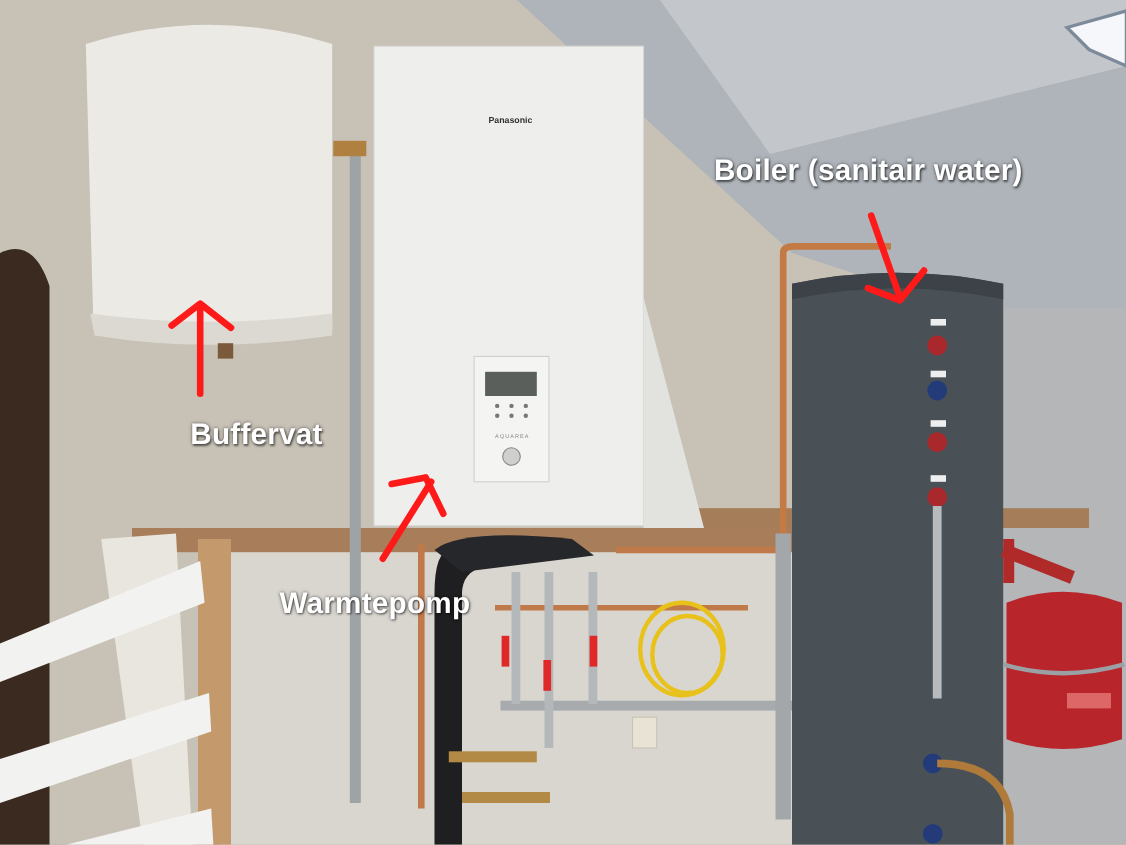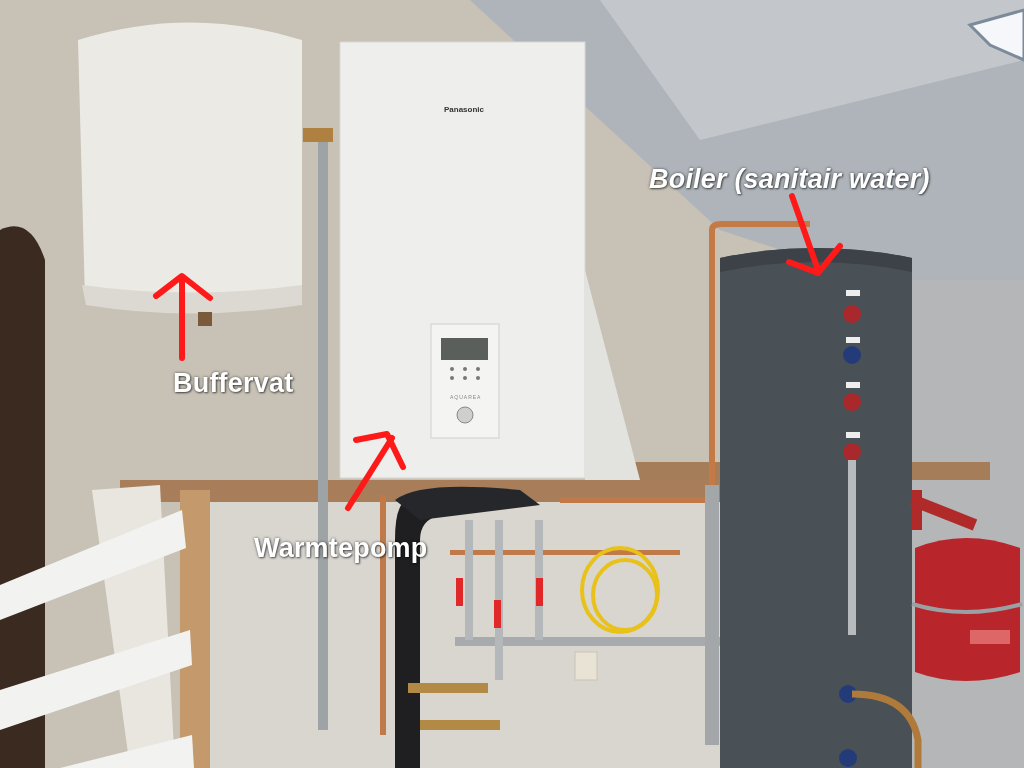--- a/index.html
+++ b/index.html
@@ -130,15 +130,15 @@
   </g>
   <g stroke="#ff1a1a" stroke-width="6" fill="none" stroke-linecap="round" stroke-linejoin="round">
     <line x1="792" y1="196" x2="818" y2="270"></line>
     <polyline points="789,262 818,273 840,246"></polyline>
   </g>
 </svg>
 
 <div class="brand" style="left:444px; top:105px;">Panasonic</div>
 <div class="aquarea" style="left:450px; top:394px;">AQUAREA</div>
 
-<div class="label" style="left:131px; top:368px;padding-left:42px;">Buffervat</div>
+<div class="label" style="left:131px; top:380px;padding-left:42px;">Buffervat</div>
 <div class="label" style="left:254px; top:521px;margin-top:12px;">Warmtepomp</div>
-<div class="label" style="left:649px; top:164px;font-style:italic;">Boiler (sanitair water)</div>
+<div class="label" style="left:649px; top:140px;">Boiler (sanitair water)</div>
 
 </body></html>

